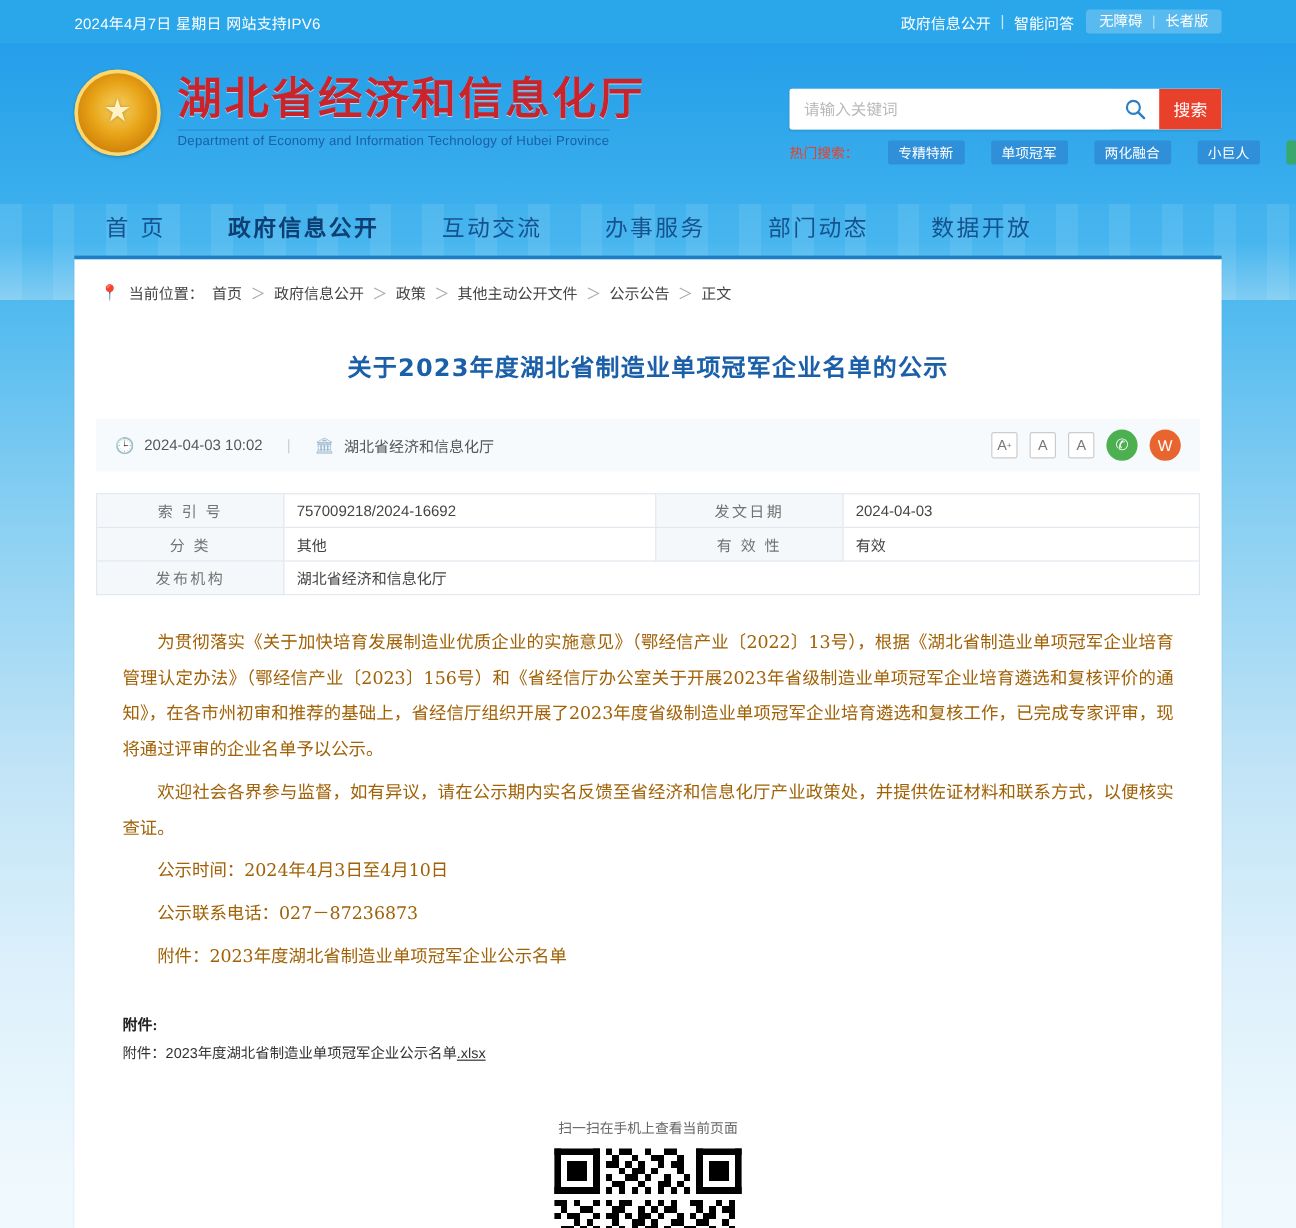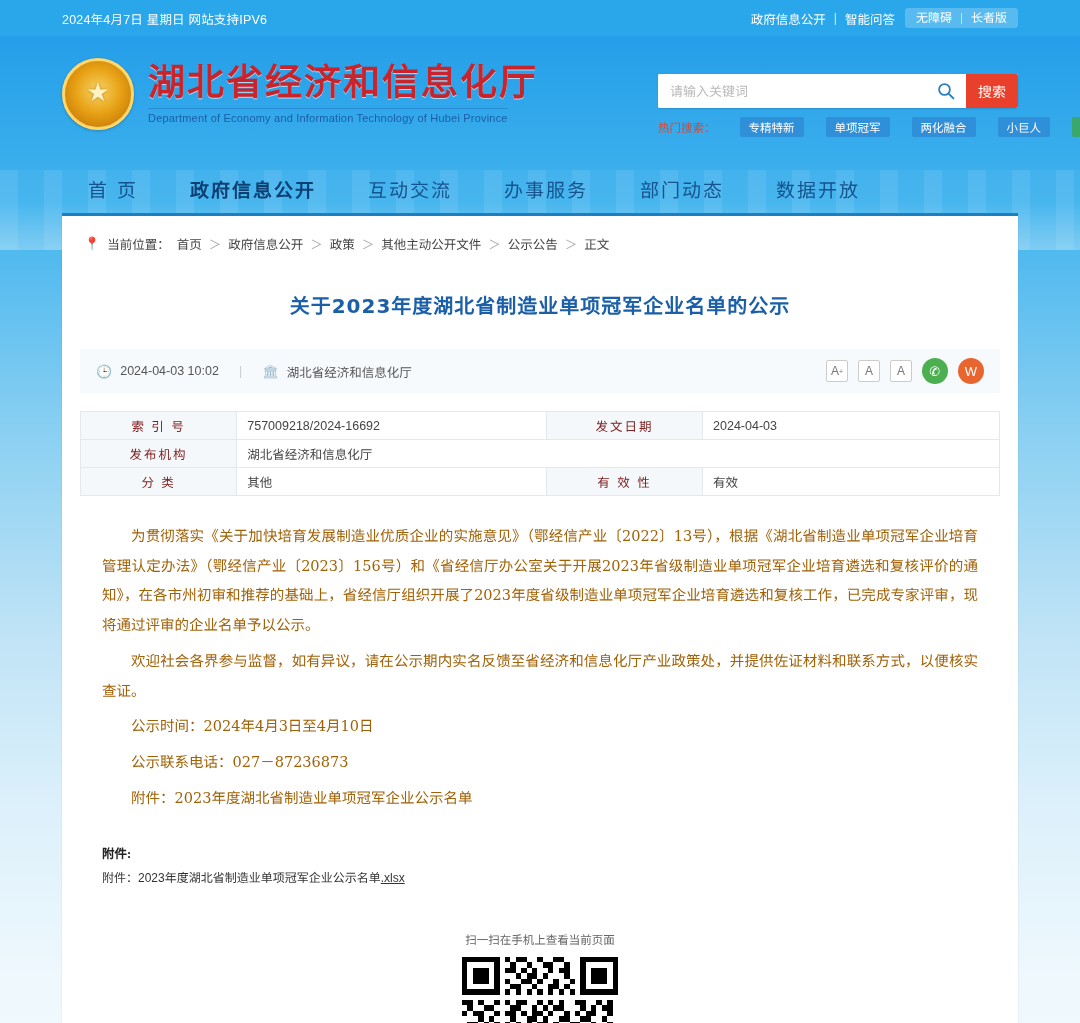--- a/index.html
+++ b/index.html
@@ -266,21 +266,21 @@
     font-size: 12.5px;
     color: #444;
   }
   table.info td {
     border: 1px solid #e2e8ee;
     height: 27px;
     padding: 4px 10px;
   }
   table.info td.lbl {
     background: #f5f8fb;
-    color: #7f1d1d;
+    color: #737373;
     text-align: center;
     width: 185px;
     letter-spacing: 2px;
   }
   table.info td.val { width: 355px; }
 
   
   .body-text {
     margin: 26px 40px 0 40px;
     font-size: 14.5px;
@@ -417,28 +417,28 @@
 
     <table class="info">
       <tbody>
           <tr>
         <td class="lbl">索 引 号</td>
         <td class="val">757009218/2024-16692</td>
         <td class="lbl">发文日期</td>
         <td class="val">2024-04-03</td>
       </tr>
       <tr>
-        <td class="lbl">发布机构</td>
-        <td class="val" colspan="3">湖北省经济和信息化厅</td>
-      </tr>
-      <tr>
         <td class="lbl">分  类</td>
         <td class="val">其他</td>
         <td class="lbl">有 效 性</td>
         <td class="val">有效</td>
+      </tr>
+      <tr>
+        <td class="lbl">发布机构</td>
+        <td class="val" colspan="3">湖北省经济和信息化厅</td>
       </tr>
     </tbody>
       </table>
 
     <div class="body-text">
       <p>为贯彻落实《关于加快培育发展制造业优质企业的实施意见》（鄂经信产业〔2022〕13号），根据《湖北省制造业单项冠军企业培育管理认定办法》（鄂经信产业〔2023〕156号）和《省经信厅办公室关于开展2023年省级制造业单项冠军企业培育遴选和复核评价的通知》，在各市州初审和推荐的基础上，省经信厅组织开展了2023年度省级制造业单项冠军企业培育遴选和复核工作，已完成专家评审，现将通过评审的企业名单予以公示。</p>
       <p>欢迎社会各界参与监督，如有异议，请在公示期内实名反馈至省经济和信息化厅产业政策处，并提供佐证材料和联系方式，以便核实查证。</p>
       <p>公示时间：2024年4月3日至4月10日</p>
       <p>公示联系电话：027－87236873</p>
       <p>附件：2023年度湖北省制造业单项冠军企业公示名单</p>

